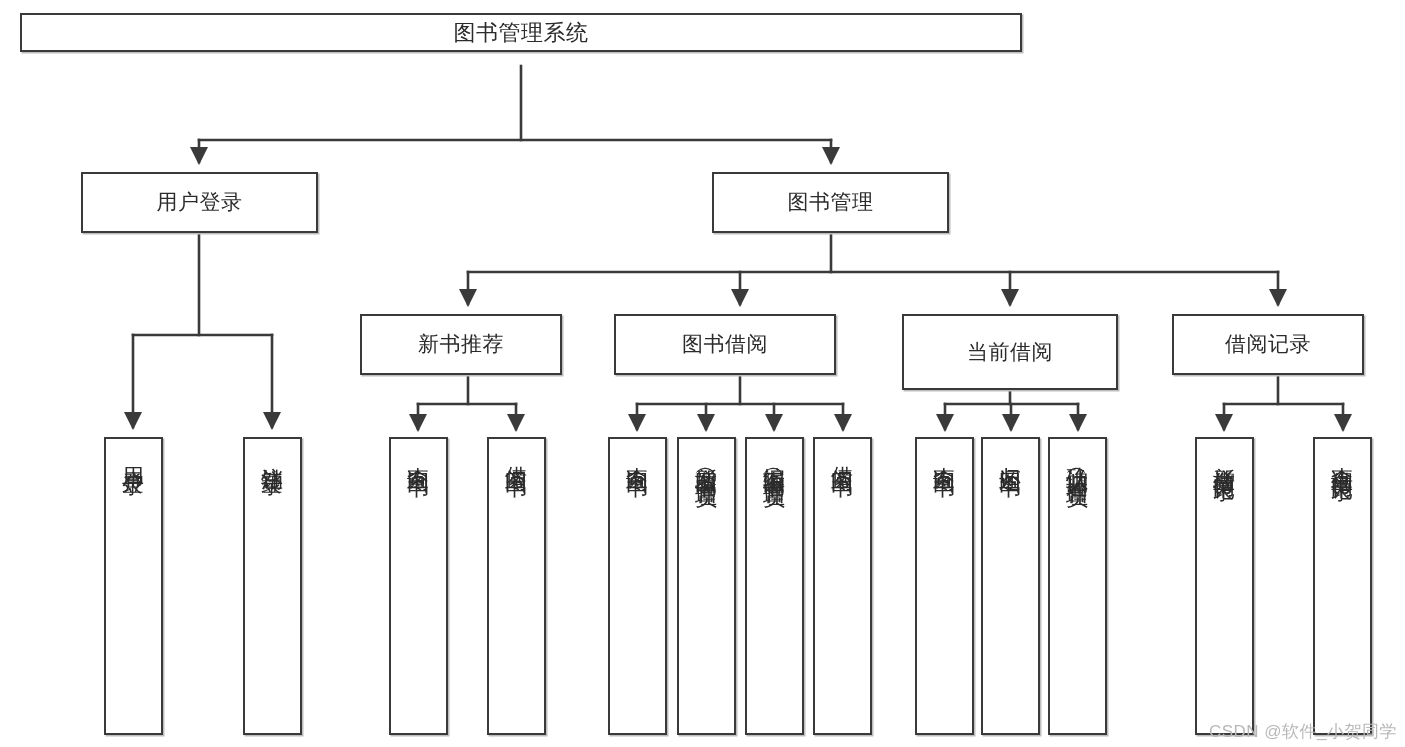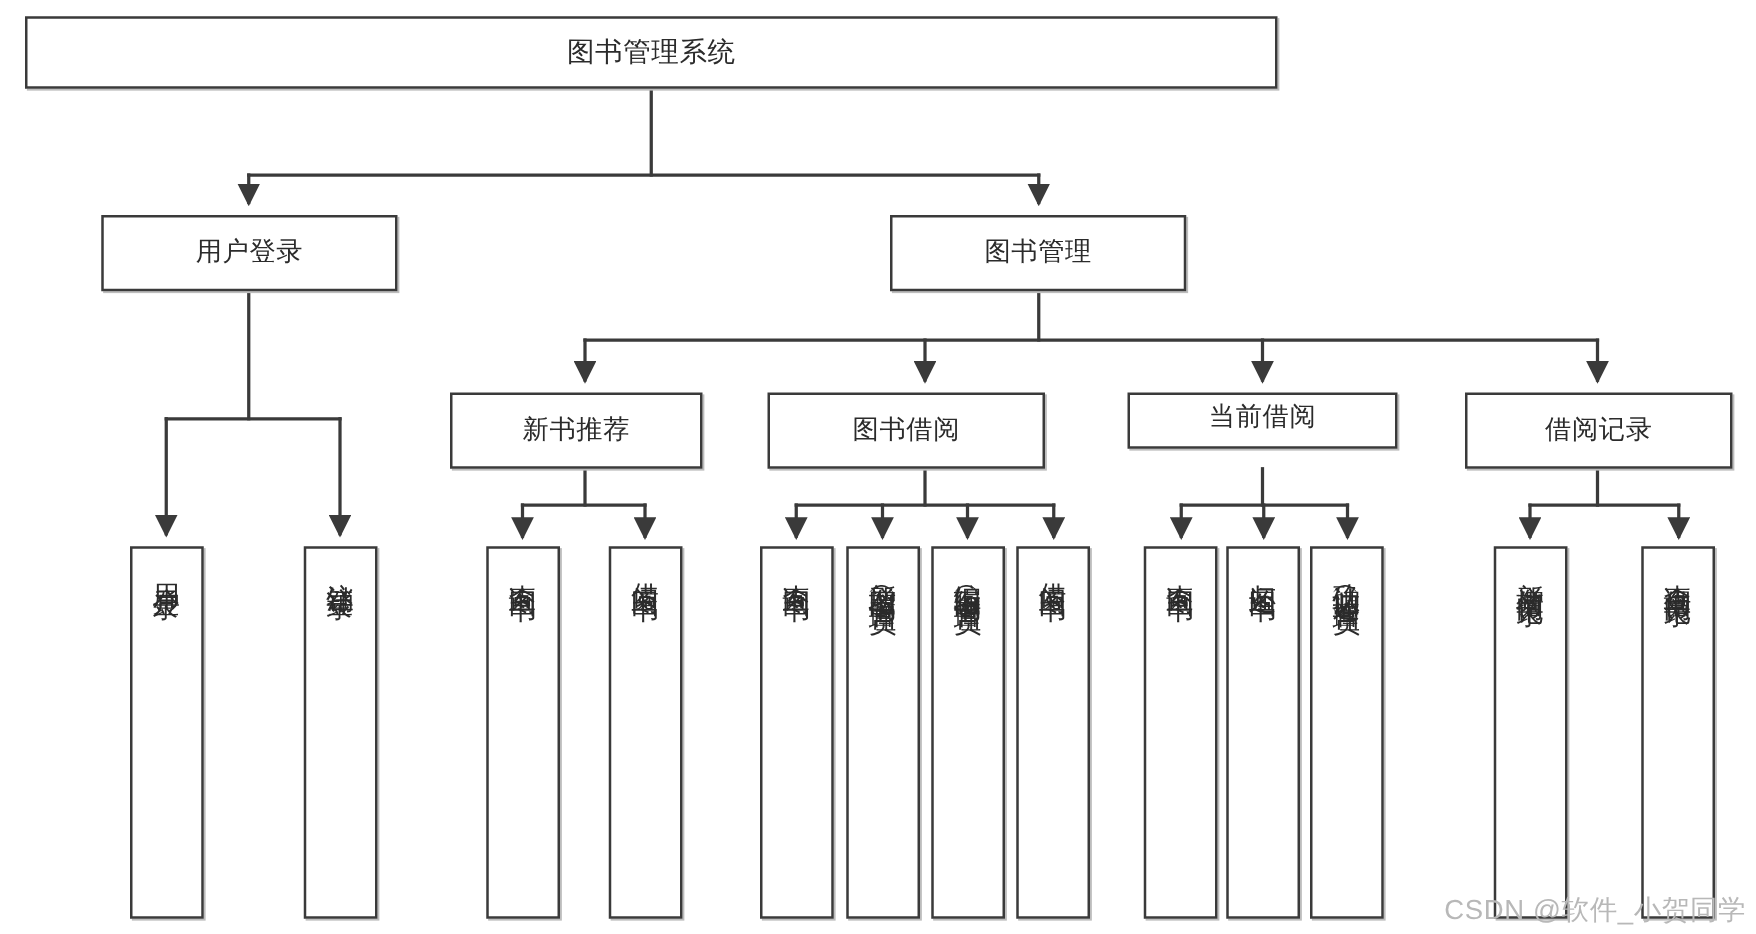--- a/index.html
+++ b/index.html
@@ -59,21 +59,21 @@
     letter-spacing: 3px;
     line-height: 1.05;
   }
   .node.title .label {
     font-size: 22px;
   }
   .watermark {
     position: absolute;
     right: 8px;
     bottom: 4px;
-    font-size: 22px;
+    font-size: 17px;
     color: #b8b8b8;
     letter-spacing: 0.5px;
     white-space: nowrap;
     user-select: none;
   }
 </style>
 </head>
 <body>
 
 <div id="canvas">
@@ -122,41 +122,41 @@
       <path d="M 1011 404 L 1011 429" marker-end="url(#arrow)"></path>
       <path d="M 1078 404 L 1078 429" marker-end="url(#arrow)"></path>
 
       <path d="M 1278 375 L 1278 404"></path>
       <path d="M 1224 404 L 1343 404"></path>
       <path d="M 1224 404 L 1224 429" marker-end="url(#arrow)"></path>
       <path d="M 1343 404 L 1343 429" marker-end="url(#arrow)"></path>
     </g>
   </svg>
 
-  <div class="node horiz title" style="left:20px; top:13px; width:1002px; height:58px;">
+  <div class="node horiz title" style="left:20px; top:13px; width:1002px; height:39px;">
     <span class="label">图书管理系统</span>
   </div>
 
   <div class="node horiz" style="left:81px; top:172px; width:237px; height:61px;">
     <span class="label">用户登录</span>
   </div>
   <div class="node horiz" style="left:712px; top:172px; width:237px; height:61px;">
     <span class="label">图书管理</span>
   </div>
 
   <div class="node horiz" style="left:360px; top:314px; width:202px; height:61px;">
     <span class="label">新书推荐</span>
   </div>
   <div class="node horiz" style="left:614px; top:314px; width:222px; height:61px;">
     <span class="label">图书借阅</span>
   </div>
-  <div class="node horiz" style="left:902px; top:314px; width:216px; height:45px;font-family:Liberation Mono, monospace;">
+  <div class="node horiz" style="left:902px; top:314px; width:216px; height:76px;">
     <span class="label">当前借阅</span>
   </div>
-  <div class="node horiz" style="left:1172px; top:314px; width:214px; height:61px;">
+  <div class="node horiz" style="left:1172px; top:314px; width:192px; height:61px;">
     <span class="label">借阅记录</span>
   </div>
 
   <div class="node vert" style="left:104px; top:437px; width:59px; height:298px;">
     <span class="label">用户登录</span>
   </div>
   <div class="node vert" style="left:243px; top:437px; width:59px; height:298px;">
     <span class="label">注销登录</span>
   </div>
 

